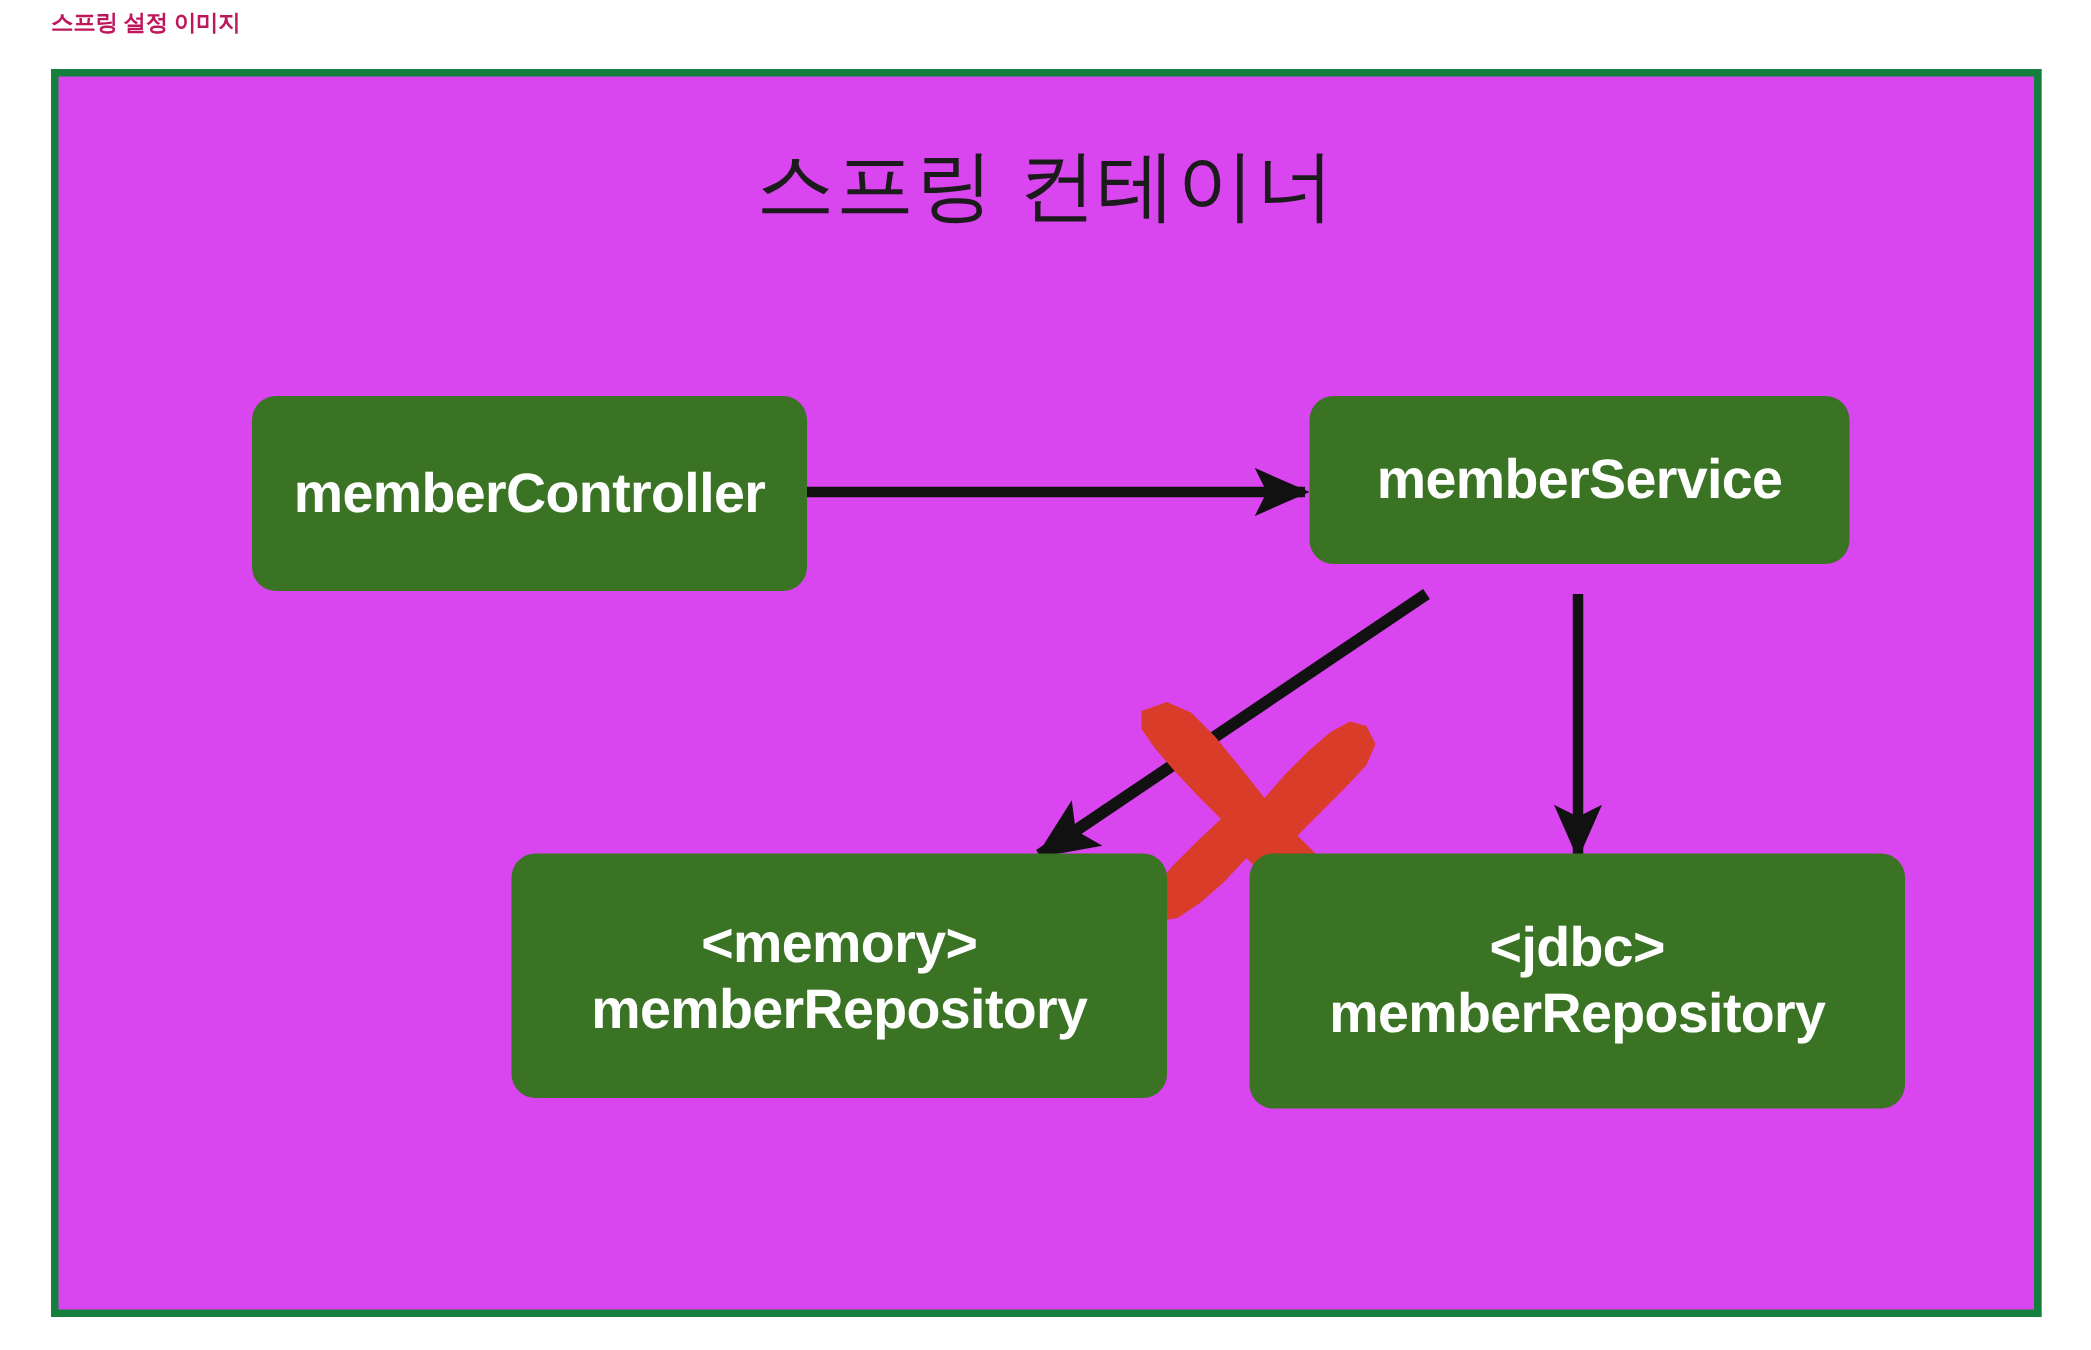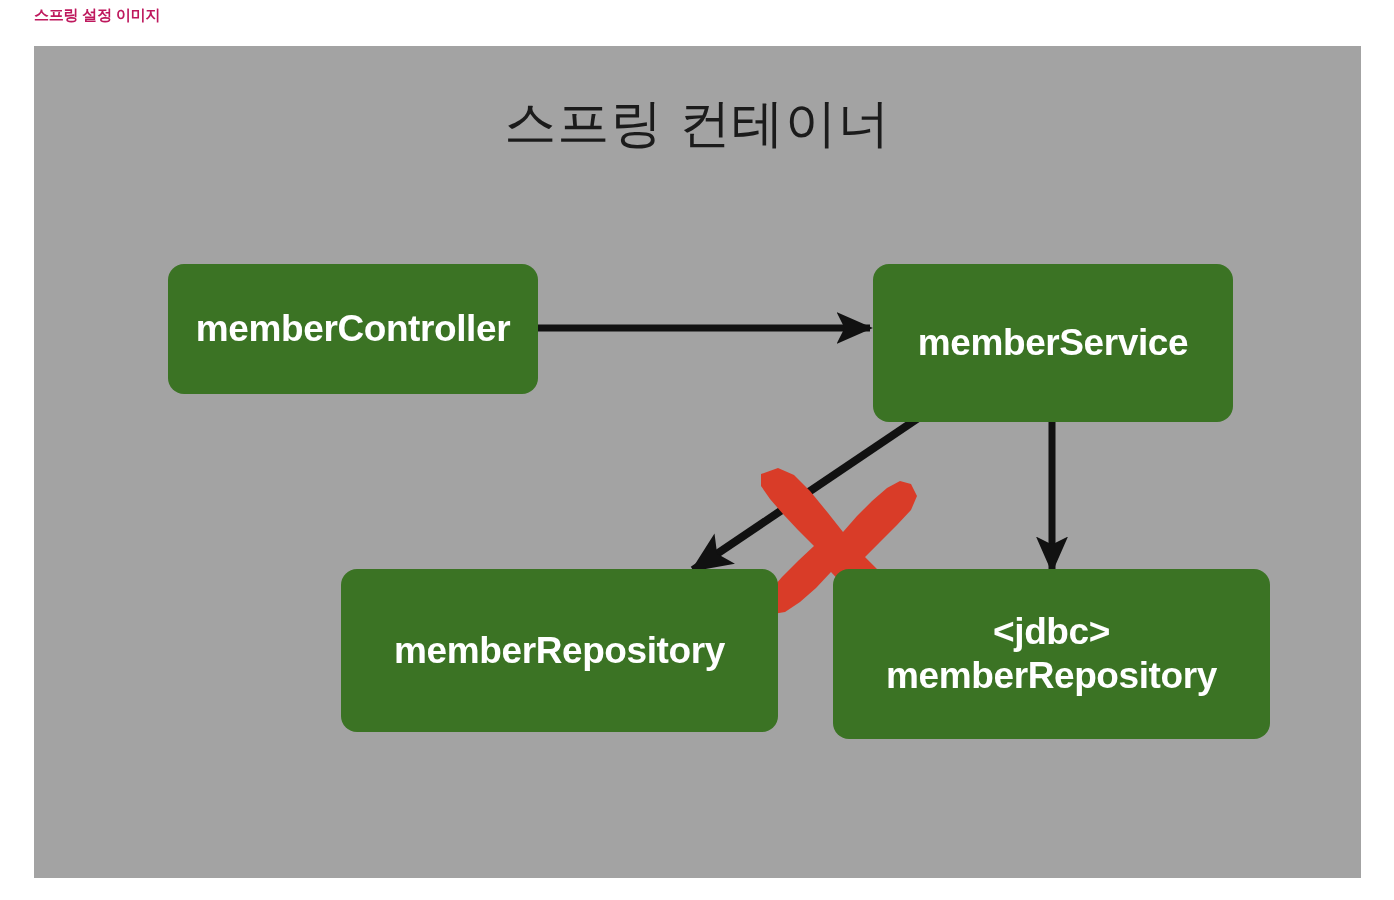--- a/index.html
+++ b/index.html
@@ -28,22 +28,22 @@
   }
 
   
   #diagram-frame {
     position: absolute;
     left: 34px;
     top: 46px;
     width: 1327px;
     height: 832px;
     box-sizing: border-box;
-    border: 5px solid #a3a3a3;
-    background: #a3a3a3;
+    border: 5px solid #15803d;
+    background: #d946ef;
   }
 
   #diagram-title {
     position: absolute;
     left: 0;
     top: 38px;
     width: 100%;
     text-align: center;
     font-size: 52px;
     font-weight: 400;
@@ -73,21 +73,21 @@
   #node-controller {
     left: 129px;   
     top: 213px;    
     width: 370px;  
     height: 130px;
   }
   #node-service {
     left: 834px;   
     top: 213px;
     width: 360px;  
-    height: 158px;
+    height: 112px;
   }
   #node-memory-repo {
     left: 302px;   
     top: 518px;    
     width: 437px;  
     height: 163px;
   }
   #node-jdbc-repo {
     left: 794px;   
     top: 518px;
@@ -149,20 +149,21 @@
 
   <div class="node" id="node-controller">
     <span>memberController</span>
   </div>
 
   <div class="node" id="node-service">
     <span>memberService</span>
   </div>
 
   <div class="node" id="node-memory-repo">
+    <span>&lt;memory&gt;</span>
     <span>memberRepository</span>
   </div>
 
   <div class="node" id="node-jdbc-repo">
     <span>&lt;jdbc&gt;</span>
     <span>memberRepository</span>
   </div>
 
 </div>
 

